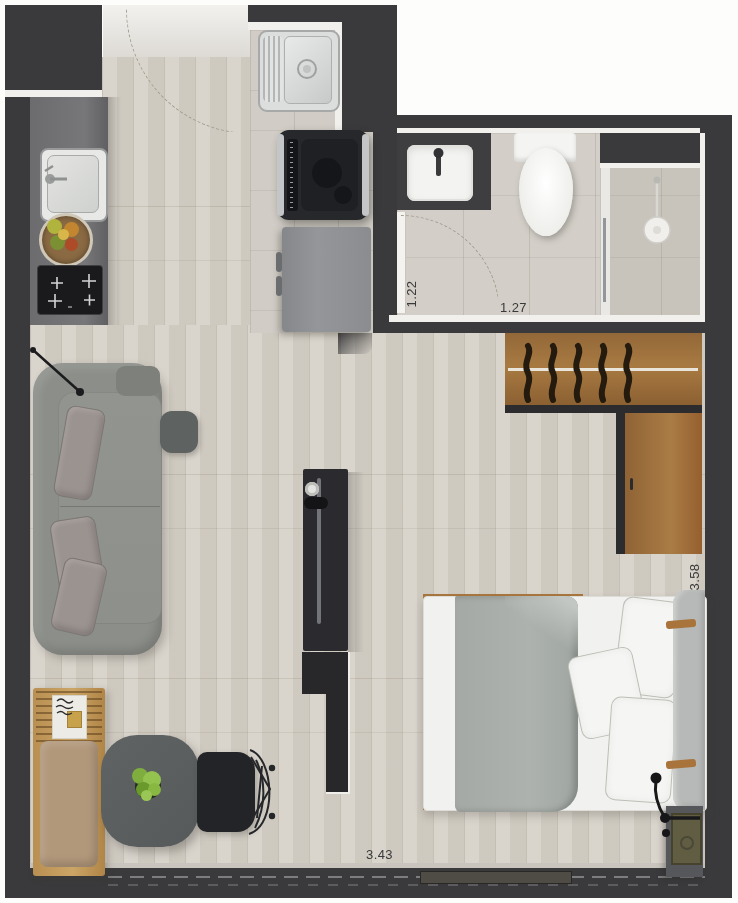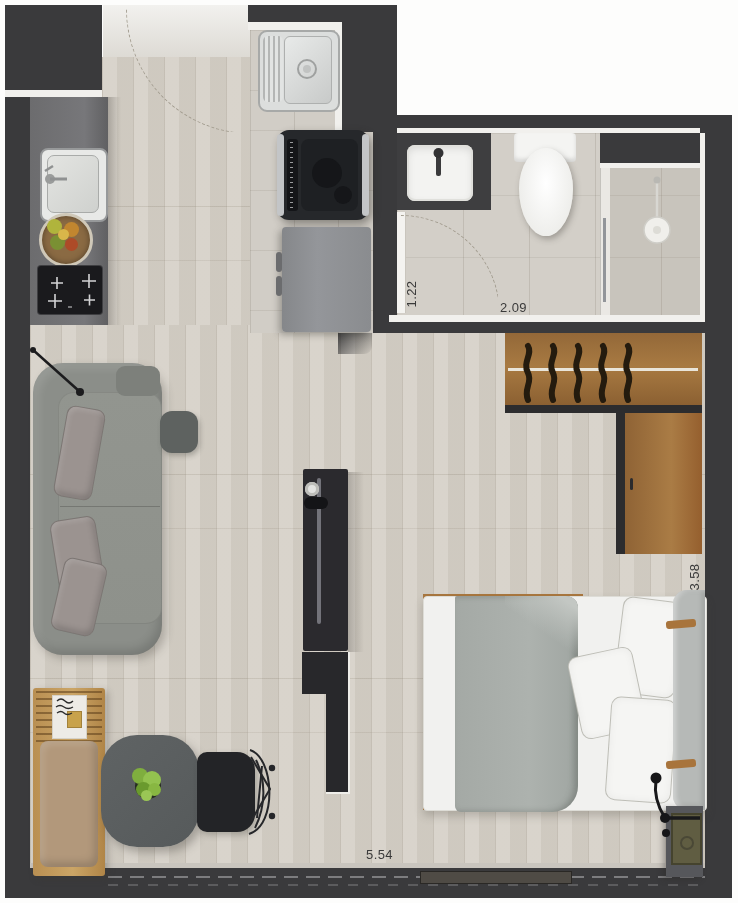--- a/index.html
+++ b/index.html
@@ -230,17 +230,17 @@
     </g>
 
     <g stroke="#2a2a2a" stroke-width="1.3" fill="none">
       <path d="M57,701 q4,-4 8,0 t8,0"></path>
       <path d="M56,707 q4,-3 8,0 t9,0"></path>
       <path d="M57,713 q4,-3 7,0 t8,0"></path>
     </g>
   </svg>
 
   <div class="dim" style="left:389px;top:278px;width:44px;transform:rotate(-90deg);">1.22</div>
-  <div class="dim" style="left:500px;top:300px;width:48px;">2.09</div>
+  <div class="dim" style="left:500px;top:300px;width:48px;">1.27</div>
   <div class="dim" style="left:671px;top:560px;width:46px;transform:rotate(-90deg);">3.58</div>
-  <div class="dim" style="left:366px;top:847px;width:50px;">5.54</div>
+  <div class="dim" style="left:366px;top:847px;width:50px;">3.43</div>
 
 </div>
 
 </body></html>

